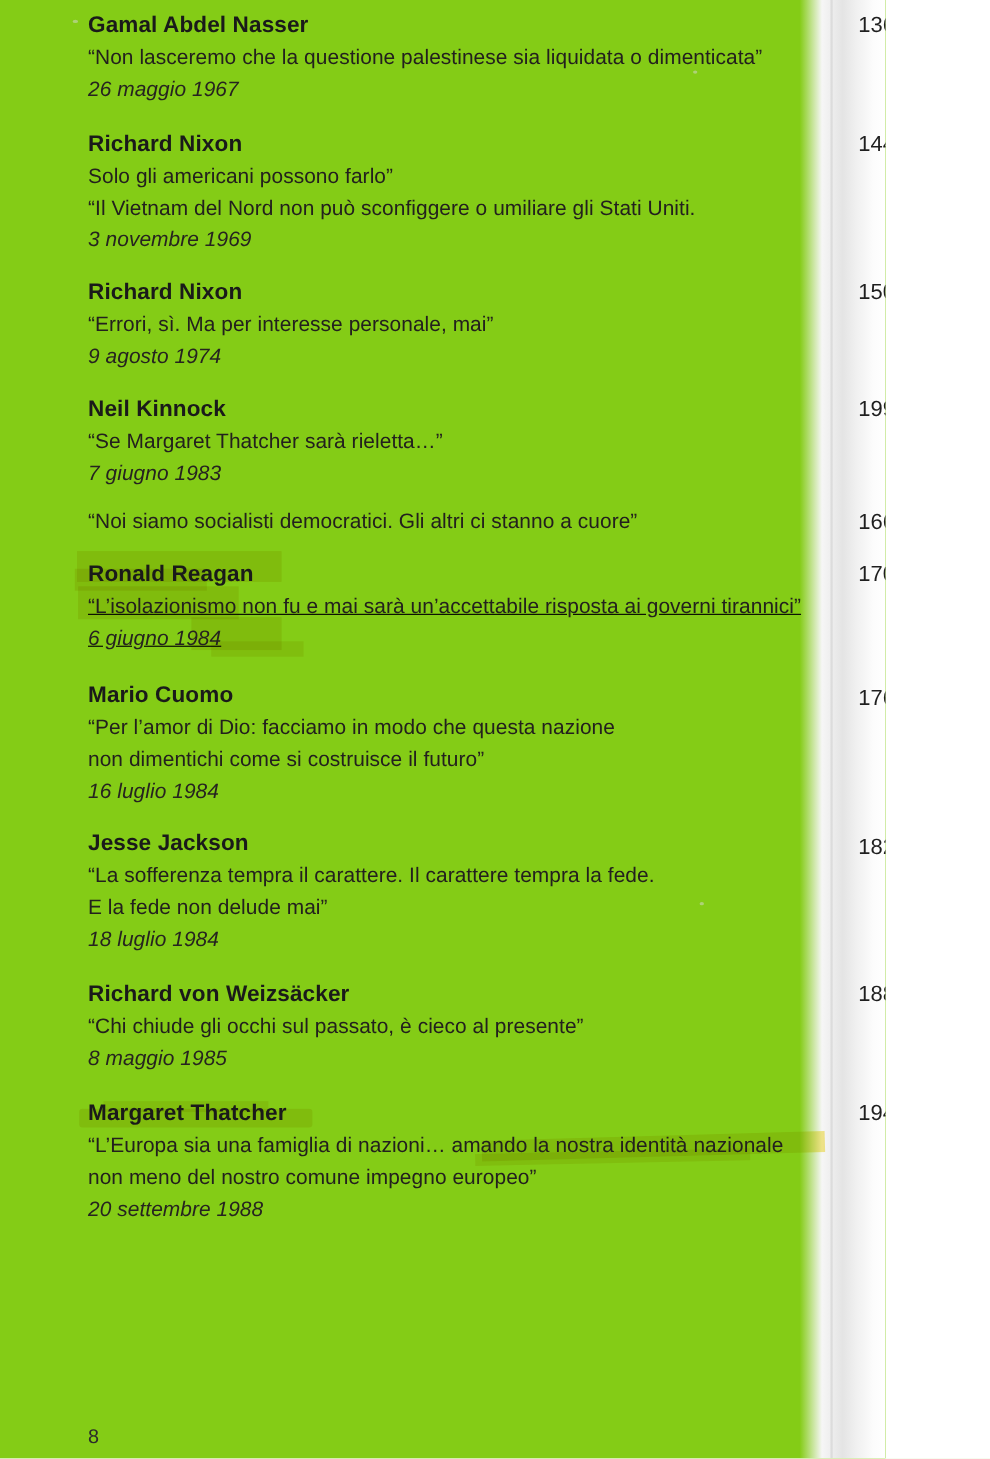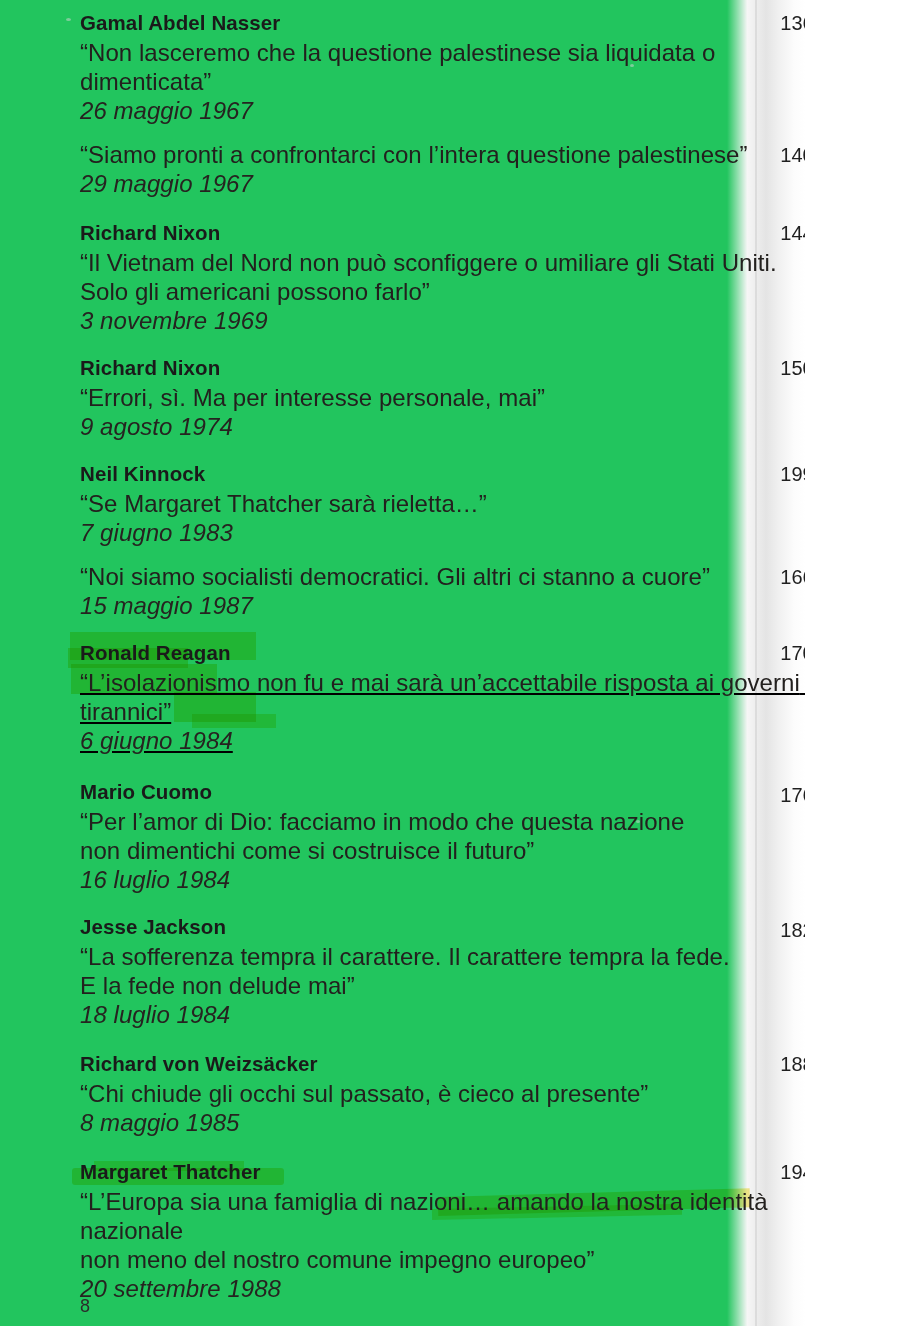--- a/index.html
+++ b/index.html
@@ -7,21 +7,21 @@
     padding: 0;
     background: #ffffff;
   }
   body {
     font-family: "Liberation Sans", sans-serif;
   }
   #page {
     position: relative;
     width: 805px;
     height: 1326px;
-    background: #22c55e;
+    background: #84cc16;
     overflow: hidden;
   }
   
   #gutter {
     position: absolute;
     top: 0;
     right: 0;
     width: 78px;
     height: 100%;
     background: linear-gradient(to right,
@@ -60,21 +60,21 @@
   .name {
     font-weight: bold;
     font-size: 20.5px;
     color: #1a1a1a;
     letter-spacing: .1px;
     line-height: 30px;
     display: inline-block;
     position: relative;
   }
   .quote-line, .date-line {
-    font-size: 24px;
+    font-size: 19px;
     color: #23201e;
     line-height: 29px;
     letter-spacing: .05px;
     position: relative;
     white-space: pre-wrap;
   }
   .date-line {
     font-style: italic;
     color: #262320;
   }
@@ -141,36 +141,29 @@
 
   <div id="content">
 
     <div class="entry" style="margin-top:8px;">
       <div class="entry-row">
         <span class="name txt">Gamal Abdel Nasser</span>
         <span class="pagenum">136</span>
       </div>
       <div class="quote-line txt">“Non lasceremo che la questione palestinese sia liquidata o dimenticata”</div>
       <div class="date-line txt">26 maggio 1967</div>
-      <div class="subentry">
-        <div class="entry-row">
-          <span class="quote-line txt">“Siamo pronti a confrontarci con l’intera questione palestinese”</span>
-          <span class="pagenum">140</span>
-        </div>
-        <div class="date-line txt">29 maggio 1967</div>
-      </div>
     </div>
 
     <div class="entry" style="margin-top:20px;">
       <div class="entry-row">
         <span class="name txt">Richard Nixon</span>
         <span class="pagenum">144</span>
       </div>
+      <div class="quote-line txt">Solo gli americani possono farlo”</div>
       <div class="quote-line txt">“Il Vietnam del Nord non può sconfiggere o umiliare gli Stati Uniti.</div>
-      <div class="quote-line txt">Solo gli americani possono farlo”</div>
       <div class="date-line txt">3 novembre 1969</div>
     </div>
 
     <div class="entry" style="margin-top:17px;">
       <div class="entry-row">
         <span class="name txt">Richard Nixon</span>
         <span class="pagenum">150</span>
       </div>
       <div class="quote-line txt">“Errori, sì. Ma per interesse personale, mai”</div>
       <div class="date-line txt">9 agosto 1974</div>
@@ -182,21 +175,20 @@
         <span class="name txt">Neil Kinnock</span>
         <span class="pagenum">199</span>
       </div>
       <div class="quote-line txt">“Se Margaret Thatcher sarà rieletta…”</div>
       <div class="date-line txt">7 giugno 1983</div>
       <div class="subentry">
         <div class="entry-row">
           <span class="quote-line txt">“Noi siamo socialisti democratici. Gli altri ci stanno a cuore”</span>
           <span class="pagenum">166</span>
         </div>
-        <div class="date-line txt">15 maggio 1987</div>
       </div>
     </div>
 
     <div class="entry" style="margin-top:16px;text-decoration:underline;">
 
       <div class="hl" style="left:-10px; top:-6px; width:186px; height:28px;"></div>
       <div class="hl" style="left:-12px; top:10px; width:120px; height:20px;"></div>
       <div class="entry-row">
         <span class="name txt">Ronald Reagan</span>
         <span class="pagenum">170</span>

